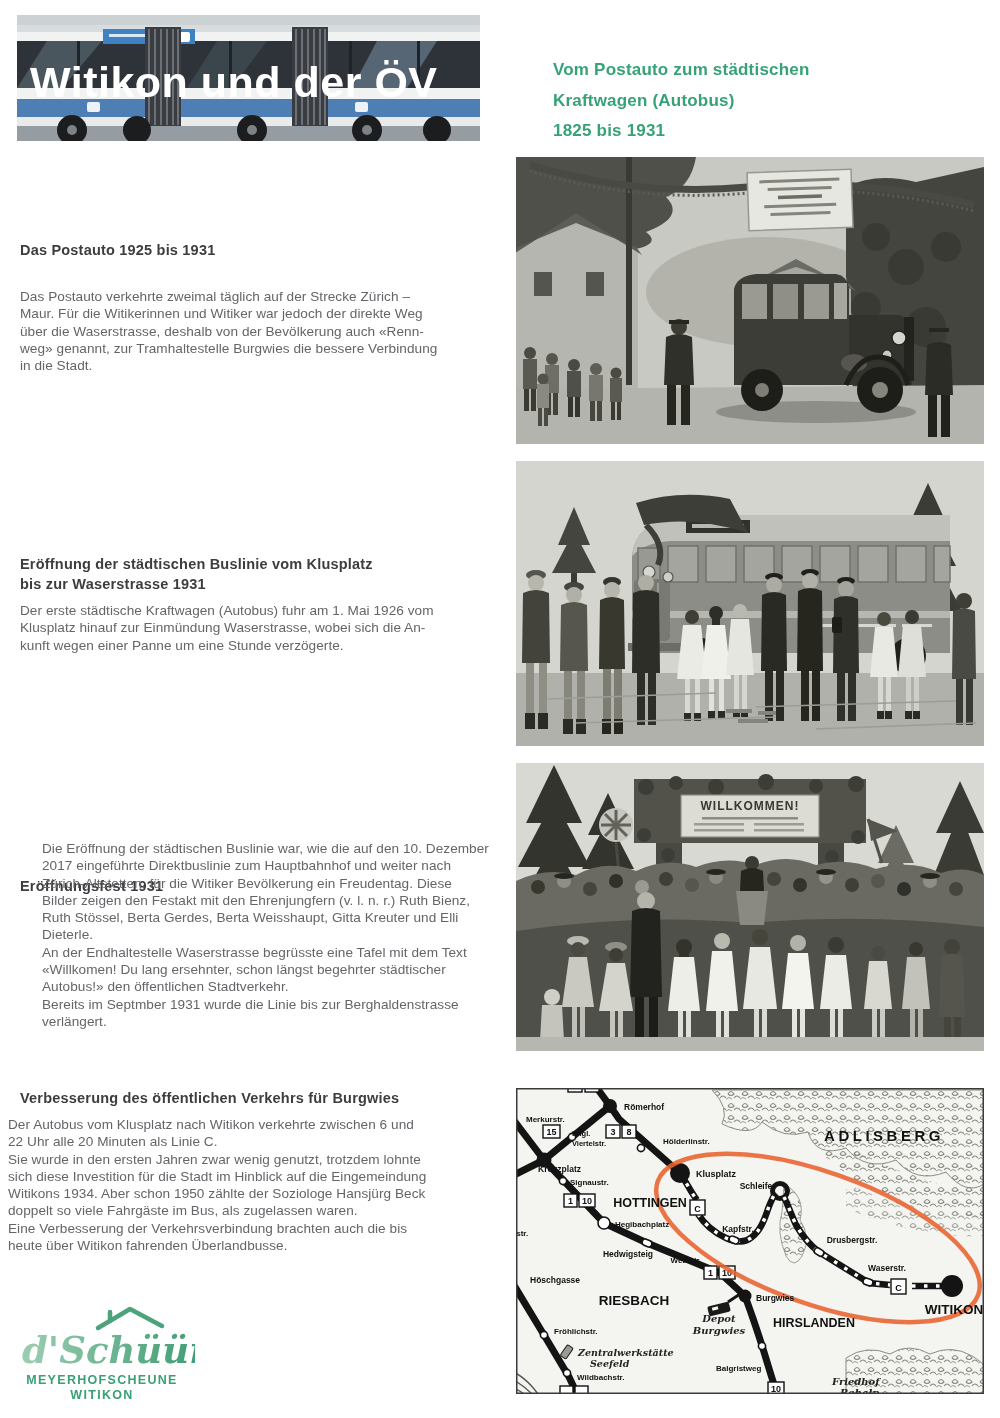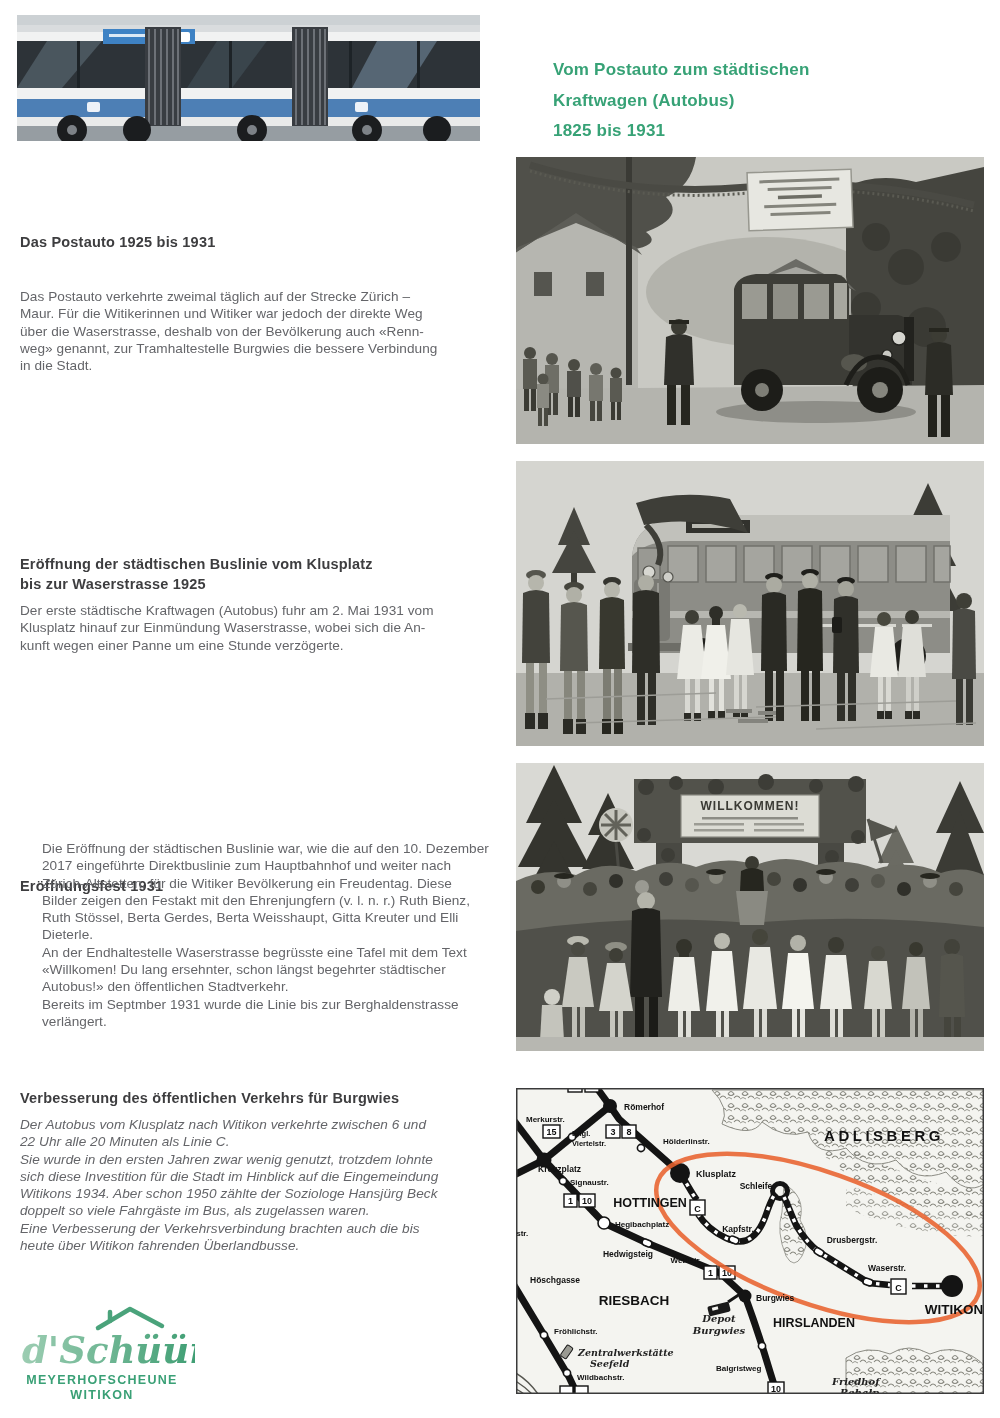--- a/index.html
+++ b/index.html
@@ -76,54 +76,55 @@
       <circle cx="55" cy="115" r="15"></circle>
         <circle cx="120" cy="115" r="14"></circle>
       <circle cx="235" cy="115" r="15"></circle>
         <circle cx="350" cy="115" r="15"></circle>
         <circle cx="420" cy="115" r="14"></circle>
       <circle cx="55" cy="115" r="5" fill="#7d8287"></circle>
         <circle cx="235" cy="115" r="5" fill="#7d8287"></circle>
       <circle cx="350" cy="115" r="5" fill="#7d8287"></circle>
     </g>
   </svg>
+  <div class="abs header-title" style="left:13px;top:43px;">Witikon und der ÖV</div>
 </div>
 
 <div class="abs intro-title">Vom Postauto zum städtischen
 Kraftwagen (Autobus)
 1825 bis 1931</div>
 
-<div class="abs sec-h" style="left:20px;top:232px;">Das Postauto 1925 bis 1931</div>
+<div class="abs sec-h" style="left:20px;top:240px;">Das Postauto 1925 bis 1931</div>
 <div class="abs sec-b" style="left:20px;top:272px;margin-top:16px;">Das Postauto verkehrte zweimal täglich auf der Strecke Zürich –
 Maur. Für die Witikerinnen und Witiker war jedoch der direkte Weg
 über die Waserstrasse, deshalb von der Bevölkerung auch «Renn-
 weg» genannt, zur Tramhaltestelle Burgwies die bessere Verbindung
 in die Stadt.</div>
 
 <div class="abs sec-h" style="left:20px;top:554px;">Eröffnung der städtischen Buslinie vom Klusplatz
-bis zur Waserstrasse 1925</div>
-<div class="abs sec-b" style="left:20px;top:602px;">Der erste städtische Kraftwagen (Autobus) fuhr am 2. Mai 1931 vom
+bis zur Waserstrasse 1931</div>
+<div class="abs sec-b" style="left:20px;top:602px;">Der erste städtische Kraftwagen (Autobus) fuhr am 1. Mai 1926 vom
 Klusplatz hinauf zur Einmündung Waserstrasse, wobei sich die An-
 kunft wegen einer Panne um eine Stunde verzögerte.</div>
 
 <div class="abs sec-h" style="left:20px;top:840px;margin-top:36px;">Eröffnungsfest 1931</div>
 <div class="abs sec-b" style="left:20px;top:840px;margin-left:22px;">Die Eröffnung der städtischen Buslinie war, wie die auf den 10. Dezember
 2017 eingeführte Direktbuslinie zum Hauptbahnhof und weiter nach
 Zürich-Altstetten, für die Witiker Bevölkerung ein Freudentag. Diese
 Bilder zeigen den Festakt mit den Ehrenjungfern (v. l. n. r.) Ruth Bienz,
 Ruth Stössel, Berta Gerdes, Berta Weisshaupt, Gitta Kreuter und Elli
 Dieterle.
 An der Endhaltestelle Waserstrasse begrüsste eine Tafel mit dem Text
 «Willkomen! Du lang ersehnter, schon längst begehrter städtischer
 Autobus!» den öffentlichen Stadtverkehr.
 Bereits im Septmber 1931 wurde die Linie bis zur Berghaldenstrasse
 verlängert.</div>
 
 <div class="abs sec-h" style="left:20px;top:1088px;">Verbesserung des öffentlichen Verkehrs für Burgwies</div>
-<div class="abs sec-b" style="left:20px;top:1116px;font-style:italic;">Der Autobus vom Klusplatz nach Witikon verkehrte zwischen 6 und
+<div class="abs sec-b" style="left:8px;top:1116px;">Der Autobus vom Klusplatz nach Witikon verkehrte zwischen 6 und
 22 Uhr alle 20 Minuten als Linie C.
 Sie wurde in den ersten Jahren zwar wenig genutzt, trotzdem lohnte
 sich diese Investition für die Stadt im Hinblick auf die Eingemeindung
 Witikons 1934. Aber schon 1950 zählte der Soziologe Hansjürg Beck
 doppelt so viele Fahrgäste im Bus, als zugelassen waren.
 Eine Verbesserung der Verkehrsverbindung brachten auch die bis
 heute über Witikon fahrenden Überlandbusse.</div>
 
 <div class="abs" style="left:516px;top:157px;">
 <svg class="photo" width="468" height="287" viewBox="0 0 468 287">

